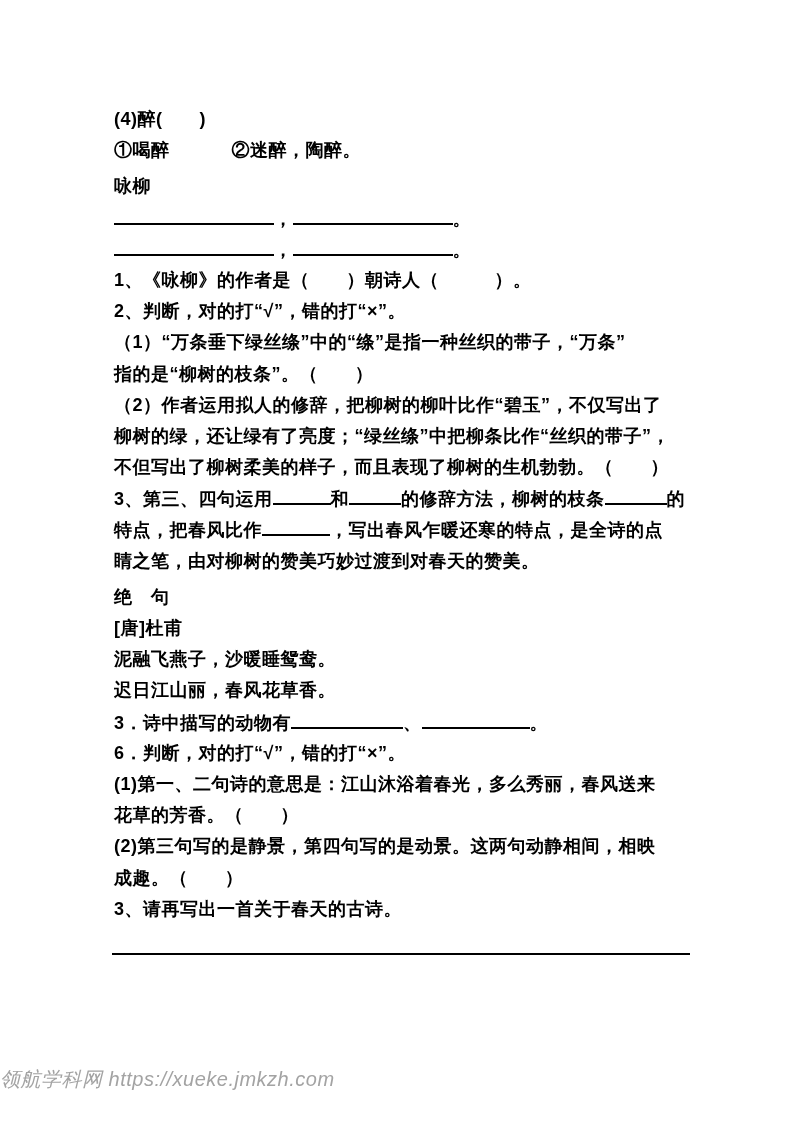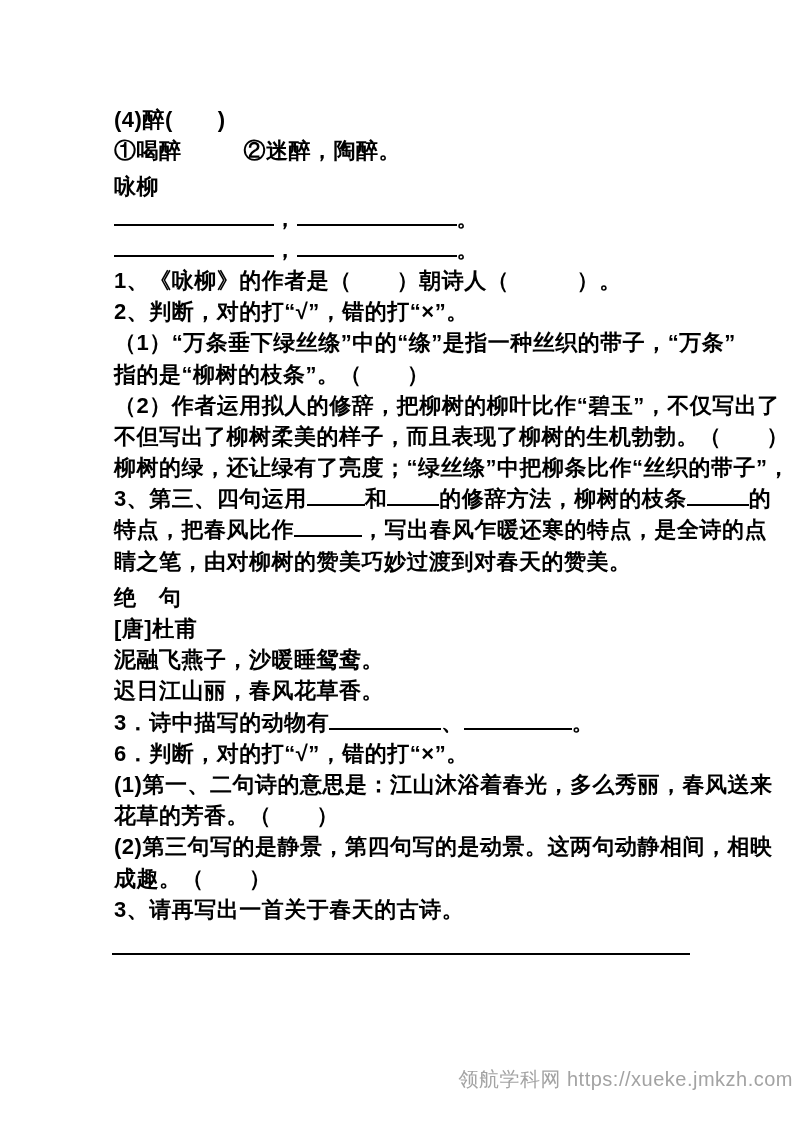--- a/index.html
+++ b/index.html
@@ -7,21 +7,21 @@
     position:relative;
     width:793px; height:1122px;
     background:#ffffff;
     color:#000000;
     font-family:"Liberation Sans", sans-serif;
     overflow:hidden;
   }
   .content {
     position:absolute;
     left:114px; top:104px; width:578px;
-    font-size:22px;
+    font-size:18px;
     font-weight:bold;
     letter-spacing:0.5px;
   }
   .row {
     height:31.2px;
     line-height:31.2px;
     white-space:pre;
   }
   .row.mt { margin-top:5px; }
   .center { }
@@ -41,25 +41,26 @@
   .b108 { width:108px; }
   .answer-line {
     position:absolute;
     left:112px; top:953px; width:578px;
     border-top:2px solid #000000;
     height:0;
   }
   .watermark {
     position:absolute;
     left:0; right:0; top:1066px;
-    text-align:right;
+    text-align:left;
     color:#a3a3a3;
     font-size:20px;
     font-weight:normal;
     letter-spacing:0.5px;
+    font-style:italic;
   }
 </style>
 </head>
 <body>
 
 <div class="page">
   <div class="content">
 
     <div class="row"><span>(4)醉(　　)</span></div>
 
@@ -72,22 +73,22 @@
     <div class="row center"><span class="blank b160"></span><span>，</span><span class="blank b160"></span><span>。</span></div>
 
     <div class="row"><span>1、《咏柳》的作者是（　　）朝诗人（　　　）。</span></div>
 
     <div class="row"><span>2、判断，对的打“√”，错的打“×”。</span></div>
 
     <div class="row"><span>（1）“万条垂下绿丝绦”中的“绦”是指一种丝织的带子，“万条”</span></div>
     <div class="row"><span>指的是“柳树的枝条”。（　　）</span></div>
 
     <div class="row"><span>（2）作者运用拟人的修辞，把柳树的柳叶比作“碧玉”，不仅写出了</span></div>
+    <div class="row"><span>柳树的绿，还让绿有了亮度；“绿丝绦”中把柳条比作“丝织的带子”，</span></div>
     <div class="row"><span>不但写出了柳树柔美的样子，而且表现了柳树的生机勃勃。（　　）</span></div>
-    <div class="row"><span>柳树的绿，还让绿有了亮度；“绿丝绦”中把柳条比作“丝织的带子”，</span></div>
 
     <div class="row"><span>3、第三、四句运用</span><span class="blank b58"></span><span>和</span><span class="blank b52"></span><span>的修辞方法，柳树的枝条</span><span class="blank b62"></span><span>的</span></div>
 
     <div class="row"><span>特点，把春风比作</span><span class="blank b68"></span><span>，写出春风乍暖还寒的特点，是全诗的点</span></div>
 
     <div class="row"><span>睛之笔，由对柳树的赞美巧妙过渡到对春天的赞美。</span></div>
 
     <div class="row center mt"><span>绝　句</span></div>
 
     <div class="row center"><span>[唐]杜甫</span></div>

